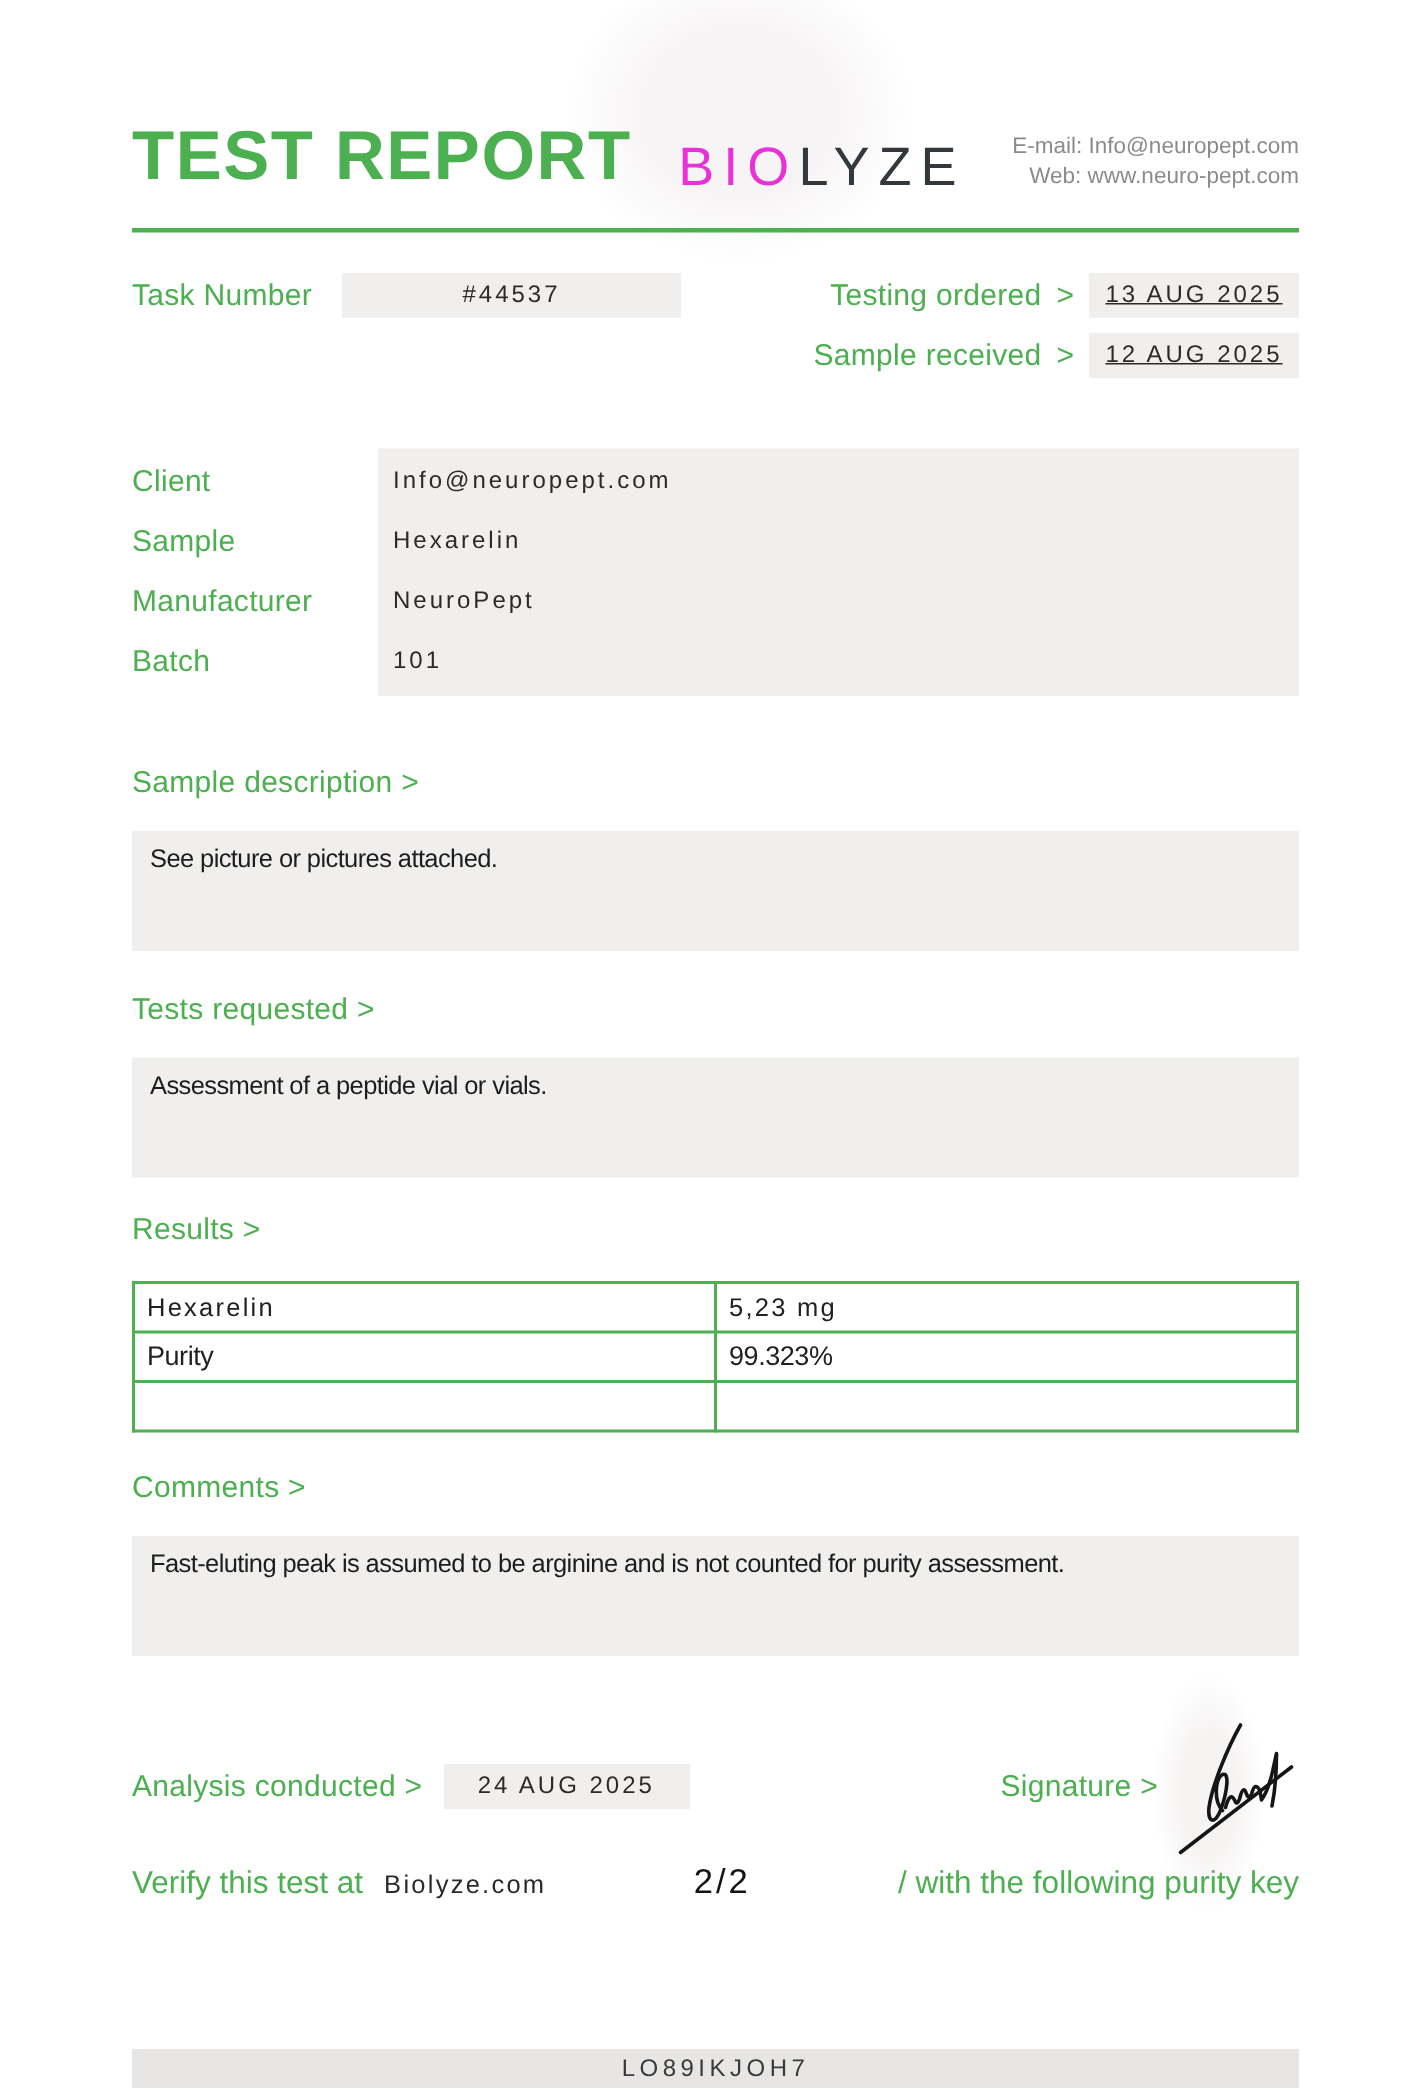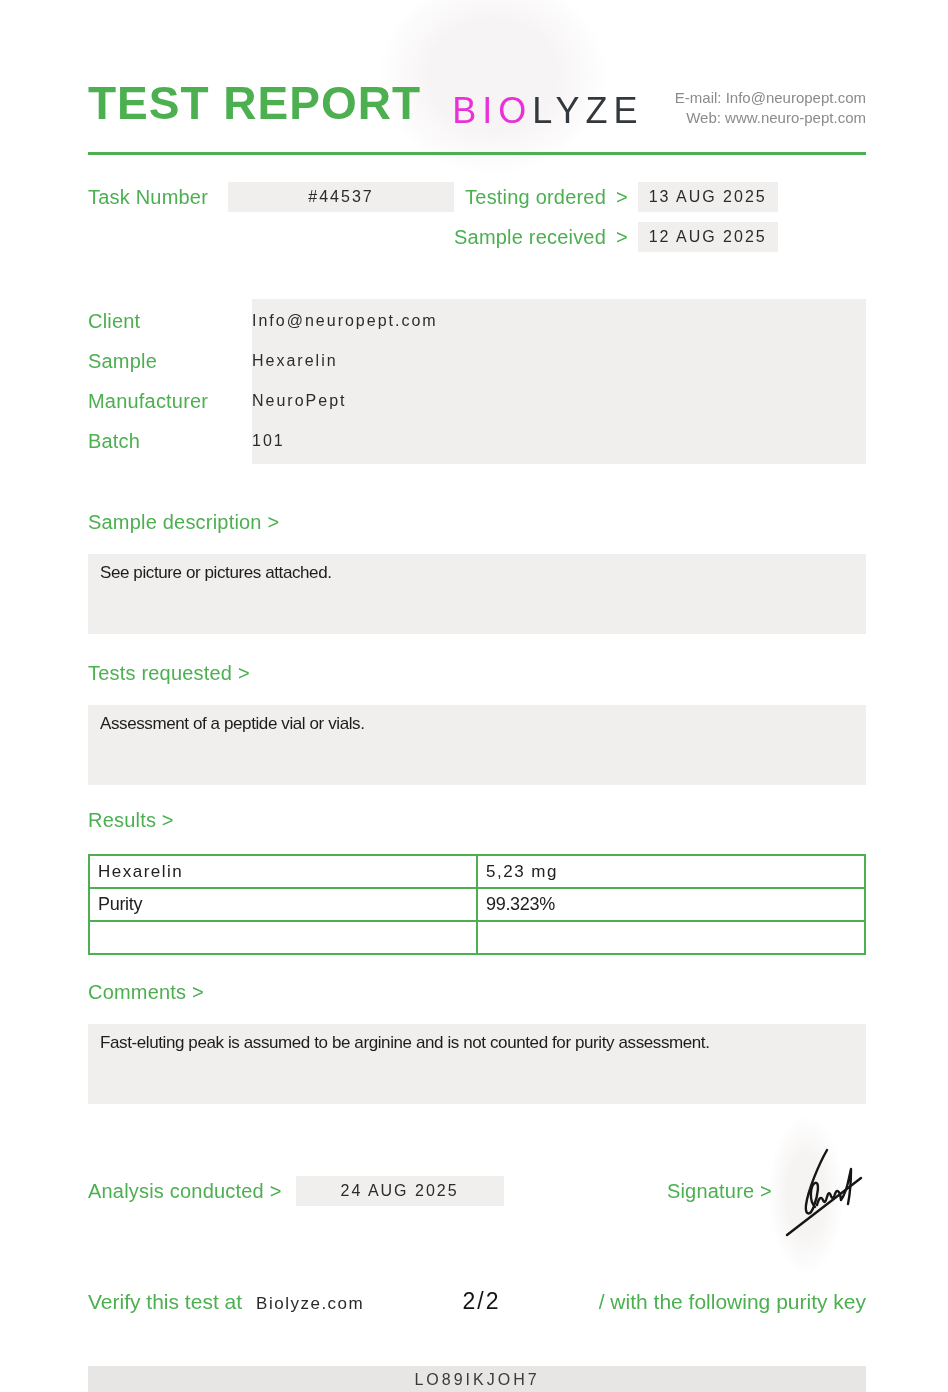--- a/index.html
+++ b/index.html
@@ -27,38 +27,38 @@
   .header { position:absolute; left:88px; right:82px; top:78px; display:flex; justify-content:space-between; align-items:flex-start; }
   .report-title { color:var(--green); font-size:46px; font-weight:bold; letter-spacing:1px; line-height:1.1; white-space:nowrap; }
   .logo { margin-top:12px; font-size:36px; letter-spacing:6px; font-weight:400; white-space:nowrap; }
   .logo .bio { color:var(--magenta); }
   .logo .lyze { color:var(--dark); }
   .contact { margin-top:10px; text-align:right; color:var(--contact); font-size:15px; line-height:20px; white-space:nowrap; }
 
   .rule { position:absolute; left:88px; right:82px; top:152px; height:3px; background:var(--green); }
 
   
-  .task-row { position:absolute; left:88px; right:82px; top:182px; display:flex; align-items:flex-start; }
+  .task-row { position:absolute; left:88px; right:82px; top:182px; display:flex; justify-content:space-between; align-items:flex-start; }
   .task-left { display:flex; align-items:center; gap:20px; }
   .green-label { color:var(--green); font-size:20px; letter-spacing:0.2px; white-space:nowrap; }
   .value-box {
     background:var(--box); color:var(--ink); font-size:16px; letter-spacing:2px;
     display:flex; align-items:center; white-space:nowrap;
   }
   .task-box { width:226px; height:30px; justify-content:center; }
   .date-col { display:flex; flex-direction:column; gap:10px; }
   .date-row { display:flex; align-items:center; justify-content:flex-end; gap:10px; }
   .date-row .arrow { color:var(--green); font-size:20px; }
-  .date-box { width:140px; height:30px; justify-content:center; }
+  .date-box { width:140px; height:30px; justify-content:center;text-decoration:underline; }
 
   
   .fields { position:absolute; left:88px; right:82px; top:307px; display:flex; flex-direction:column; gap:12px; }
   .field-row { display:flex; align-items:center; height:28px; }
   .field-row .green-label { width:164px; flex:none; }
-  .field-box { flex:1; height:45px; }
+  .field-box { flex:1; height:45px; padding-left:10px; }
 
   
   .section { position:absolute; left:88px; right:82px; }
   .sec-desc { top:511px; }
   .sec-tests { top:662px; }
   .sec-results { top:809px; }
   .sec-comments { top:981px; }
   .section h2 { font-weight:400; }
   .gray-body {
     margin-top:20px; height:80px; background:var(--box);
@@ -70,27 +70,27 @@
   .results-table td {
     border:2px solid var(--green); height:33px; padding:0 8px;
     font-size:17px; color:#232120;
   }
   .results-table tr.spaced td { letter-spacing:1.5px; }
   .results-table tr.cond td { letter-spacing:-0.3px; font-size:18px; }
 
   
   .analysis-row { position:absolute; left:88px; right:82px; top:1176px; display:flex; justify-content:space-between; align-items:flex-start; }
   .analysis-left { display:flex; align-items:center; gap:14px; }
-  .analysis-box { width:208px; height:30px; justify-content:center; }
+  .analysis-box { width:164px; height:30px; justify-content:center; }
   .sig-group { display:flex; align-items:flex-start; gap:8px; position:relative; }
   .sig-group .green-label { margin-top:4px; }
   .signature-svg { width:86px; height:100px; margin-top:-32px; }
 
   
-  .footer-line { position:absolute; left:88px; right:82px; top:1288px; display:flex; align-items:baseline; justify-content:space-between; }
+  .footer-line { position:absolute; left:88px; right:82px; top:1241px; display:flex; align-items:baseline; justify-content:space-between; }
   .footer-left { display:flex; align-items:baseline; gap:14px; }
   .footer-green { color:var(--green); font-size:21px; white-space:nowrap; }
   .footer-site { color:#2a2a2a; font-size:17px; letter-spacing:1.5px; }
   .footer-page { color:#141414; font-size:23px; letter-spacing:2px; }
   .key-bar {
     position:absolute; left:88px; right:82px; top:1366px; height:34px;
     background:var(--key); display:flex; justify-content:center; align-items:flex-start;
     padding-top:5px; color:#3a3a3a; font-size:16px; letter-spacing:3px;
   }
 </style>

